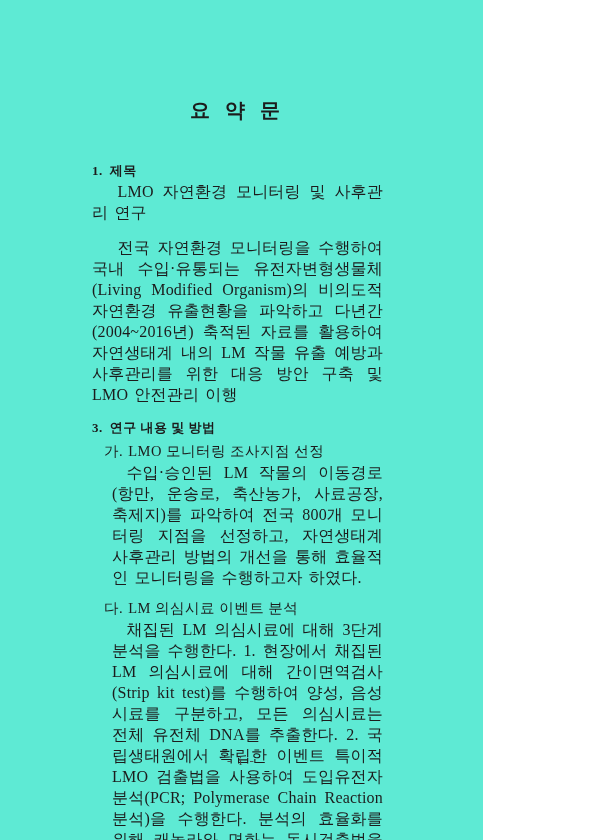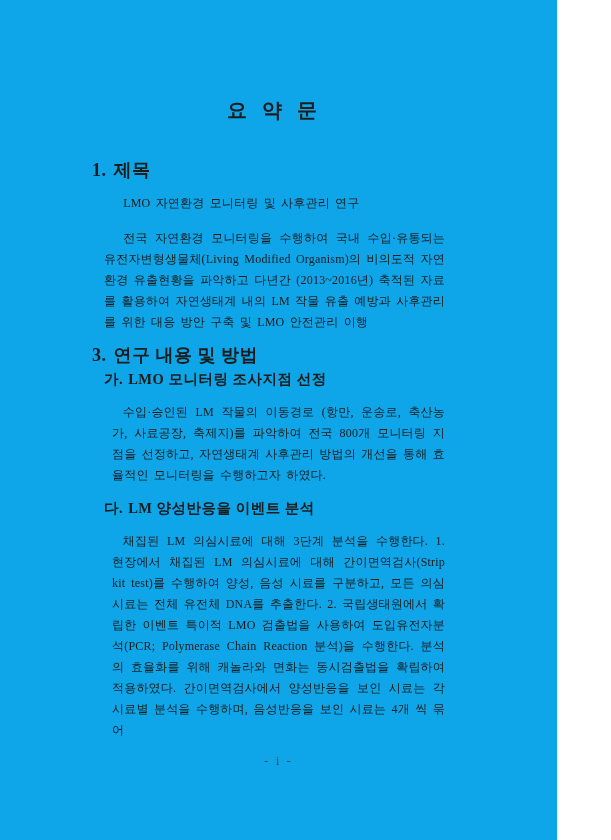--- a/index.html
+++ b/index.html
@@ -3,23 +3,23 @@
 <meta charset="utf-8">
 <style>
   * { box-sizing: border-box; }
   html, body {
     margin: 0;
     padding: 0;
     background: #ffffff;
   }
   .page {
     position: relative;
-    width: 557px;
+    width: 483px;
     height: 840px;
-    background: #0ea5e9;
+    background: #5eead4;
     overflow: hidden;
     font-family: "Liberation Serif", "DejaVu Serif", serif;
     color: #1c1c1c;
   }
   .content {
     position: absolute;
     left: 92px;
     right: 100px;
     top: 96px;
   }
@@ -29,43 +29,43 @@
     line-height: 28px;
     font-weight: 700;
     text-align: center;
     letter-spacing: 5px;
   }
   .section { margin-top: 14px; }
   .section.sec-first { margin-top: 36px; }
   .section.sec-second { margin-top: 14px; }
   .section.sec-third { margin-top: 12px; }
   .sec-heading {
-    font-size: 18px;
+    font-size: 13px;
     line-height: 21px;
     font-weight: 700;
     letter-spacing: 0.5px;
   }
   .sec-num { margin-right: 7px; }
   .body-text {
-    margin: 12px;
-    font-size: 12px;
+    margin: 0;
+    font-size: 16px;
     line-height: 21px;
     text-align: justify;
     text-indent: 1.6em;
     word-spacing: 2px;
     letter-spacing: 0.2px;
     font-family: Liberation Serif, serif;
   }
   .subsection { margin-top: 10px; }
   .subsection.sub-first { margin-top: 3px; }
   .sub-heading {
     margin-left: 12px;
     font-size: 14.5px;
     line-height: 21px;
-    font-weight: 700;
+    font-weight: 400;
     letter-spacing: 0.5px;
   }
   .sub-num { margin-right: 5px; }
   .subsection .body-text {
     margin-left: 20px;
     text-indent: 0.9em;
   }
   .footer {
     position: absolute;
     left: 0;
@@ -87,39 +87,39 @@
     <h1 class="doc-title">요 약 문</h1>
 
     <div class="section sec-first">
       <div class="sec-heading">
         <span class="sec-num">1.</span><span>제목</span>
       </div>
       <p class="body-text">LMO 자연환경 모니터링 및 사후관리 연구</p>
     </div>
 
     <div class="section sec-second">
-      <p class="body-text">전국 자연환경 모니터링을 수행하여 국내 수입·유통되는 유전자변형생물체(Living Modified Organism)의 비의도적 자연환경 유출현황을 파악하고 다년간 (2013~2016년) 축적된 자료를 활용하여 자연생태계 내의 LM 작물 유출 예방과 사후관리를 위한 대응 방안 구축 및 LMO 안전관리 이행</p>
+      <p class="body-text">전국 자연환경 모니터링을 수행하여 국내 수입·유통되는 유전자변형생물체(Living Modified Organism)의 비의도적 자연환경 유출현황을 파악하고 다년간 (2004~2016년) 축적된 자료를 활용하여 자연생태계 내의 LM 작물 유출 예방과 사후관리를 위한 대응 방안 구축 및 LMO 안전관리 이행</p>
     </div>
 
     <div class="section sec-third">
       <div class="sec-heading">
         <span class="sec-num">3.</span><span>연구 내용 및 방법</span>
       </div>
 
       <div class="subsection sub-first">
         <div class="sub-heading">
           <span class="sub-num">가.</span><span>LMO 모니터링 조사지점 선정</span>
         </div>
         <p class="body-text">수입·승인된 LM 작물의 이동경로 (항만, 운송로, 축산농가, 사료공장, 축제지)를 파악하여 전국 800개 모니터링 지점을 선정하고, 자연생태계 사후관리 방법의 개선을 통해 효율적인 모니터링을 수행하고자 하였다.</p>
       </div>
 
 
       <div class="subsection">
         <div class="sub-heading">
-          <span class="sub-num">다.</span><span>LM 양성반응을 이벤트 분석</span>
+          <span class="sub-num">다.</span><span>LM 의심시료 이벤트 분석</span>
         </div>
         <p class="body-text">채집된 LM 의심시료에 대해 3단계 분석을 수행한다. 1. 현장에서 채집된 LM 의심시료에 대해 간이면역검사(Strip kit test)를 수행하여 양성, 음성 시료를 구분하고, 모든 의심시료는 전체 유전체 DNA를 추출한다. 2. 국립생태원에서 확립한 이벤트 특이적 LMO 검출법을 사용하여 도입유전자분석(PCR; Polymerase Chain Reaction 분석)을 수행한다. 분석의 효율화를 위해 캐놀라와 면화는 동시검출법을 확립하여 적용하였다. 간이면역검사에서 양성반응을 보인 시료는 각 시료별 분석을 수행하며, 음성반응을 보인 시료는 4개 씩 묶어</p>
       </div>
     </div>
 
   </div>
 
   <div class="footer">- i -</div>
 </div>
 

